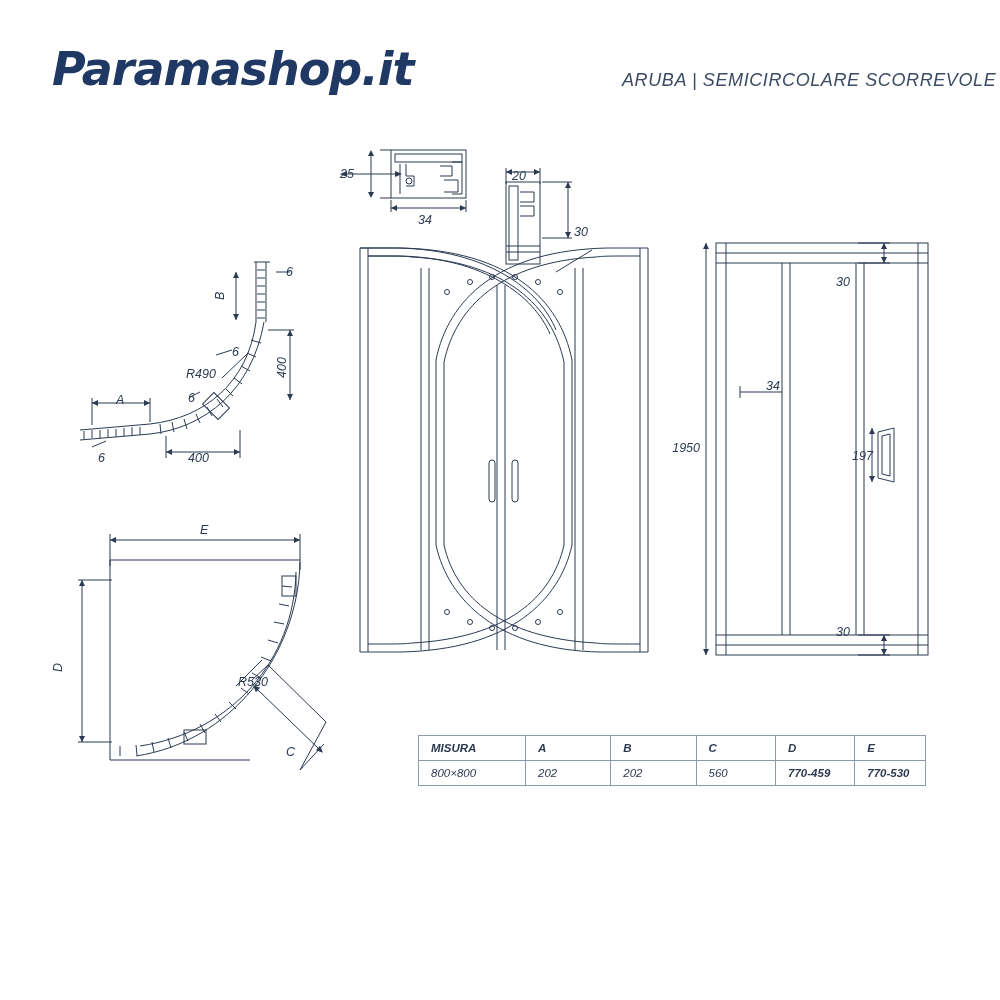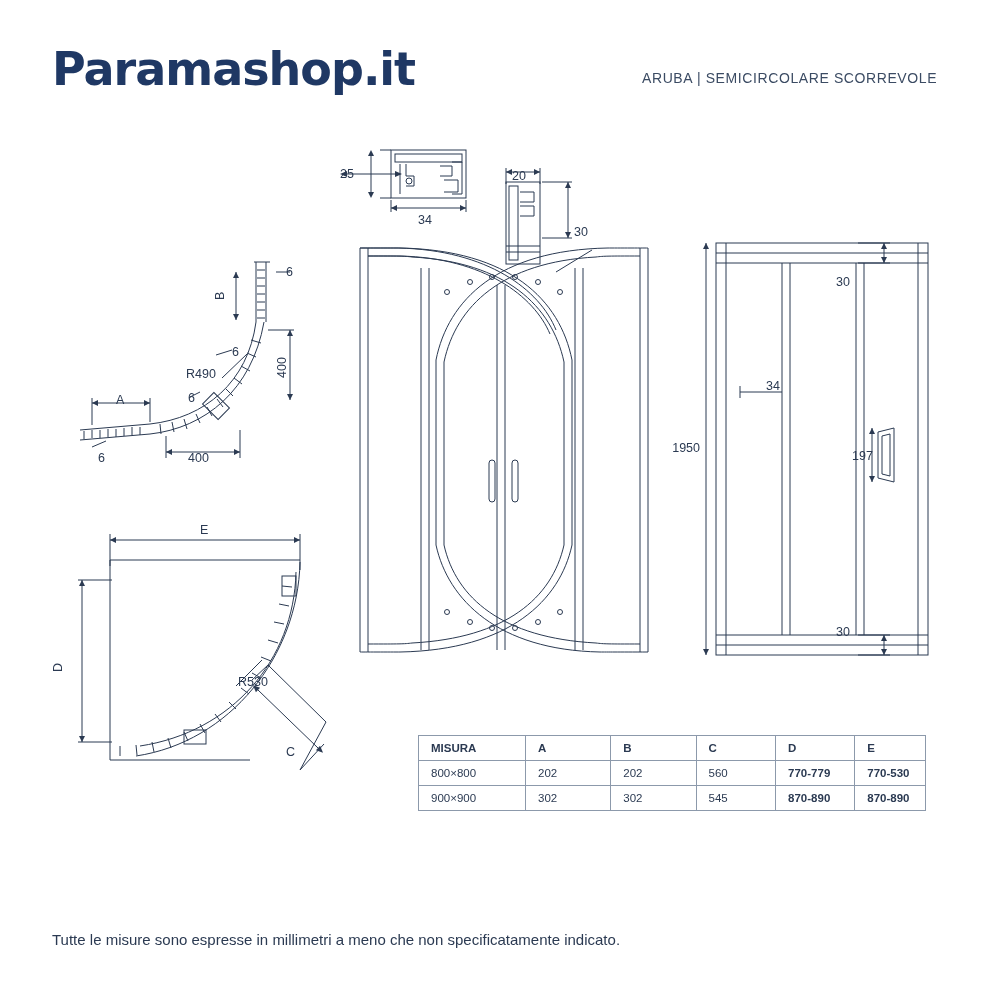--- a/index.html
+++ b/index.html
@@ -12,41 +12,41 @@
     height: 1000px;
     font-family: "Liberation Sans", sans-serif;
     color: #2b3a52;
     position: relative;
     overflow: hidden;
   }
   .page {
     position: relative;
     width: 824px;
     height: 1000px;
+    font-style: italic;
   }
   
   .brand {
     position: absolute;
     left: 52px;
     top: 42px;
     font-size: 46px;
     font-weight: bold;
     letter-spacing: -1px;
     color: #1f3864;
     font-family: "DejaVu Sans", sans-serif;
   }
   .subtitle {
     position: absolute;
     left: 622px;
     top: 70px;
-    font-size: 14px;
+    font-size: 18px;
     letter-spacing: 0.6px;
     color: #3b4b63;
     white-space: nowrap;
-    margin-left: 20px;
   }
   
   svg.drawing {
     position: absolute;
     left: 0;
     top: 0;
     width: 1000px;
     height: 1000px;
   }
   
@@ -369,31 +369,22 @@
         <th class="c4">D</th>
         <th class="c5">E</th>
       </tr>
     </thead>
     <tbody>
       <tr>
         <td>800×800</td>
         <td>202</td>
         <td>202</td>
         <td>560</td>
-        <td class="bold">770-779</td>
+        <td class="bold">770-459</td>
         <td class="bold">770-530</td>
-      </tr>
-      <tr>
-        <td>900×900</td>
-        <td>302</td>
-        <td>302</td>
-        <td>545</td>
-        <td class="bold">870-890</td>
-        <td class="bold">870-890</td>
       </tr>
     </tbody>
   </table>
 
   <div class="footnotes">
-    <div>Tutte le misure sono espresse in millimetri a meno che non specificatamente indicato.</div>
   </div>
 
 </div>
 
 </body></html>

